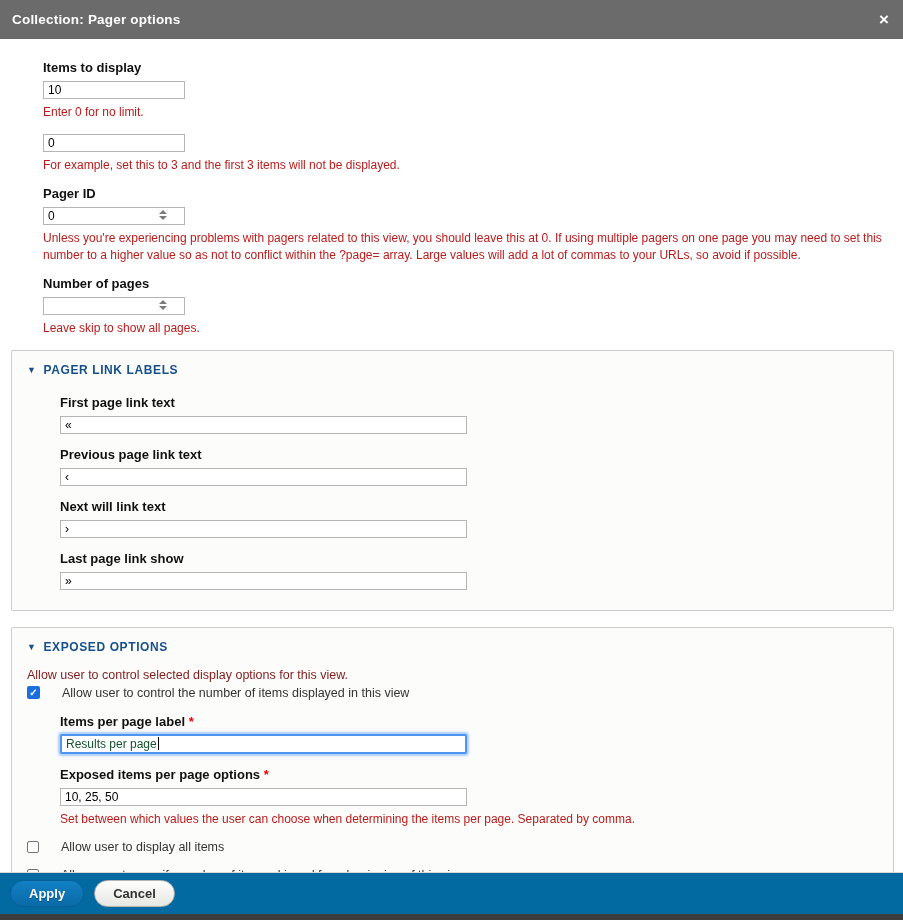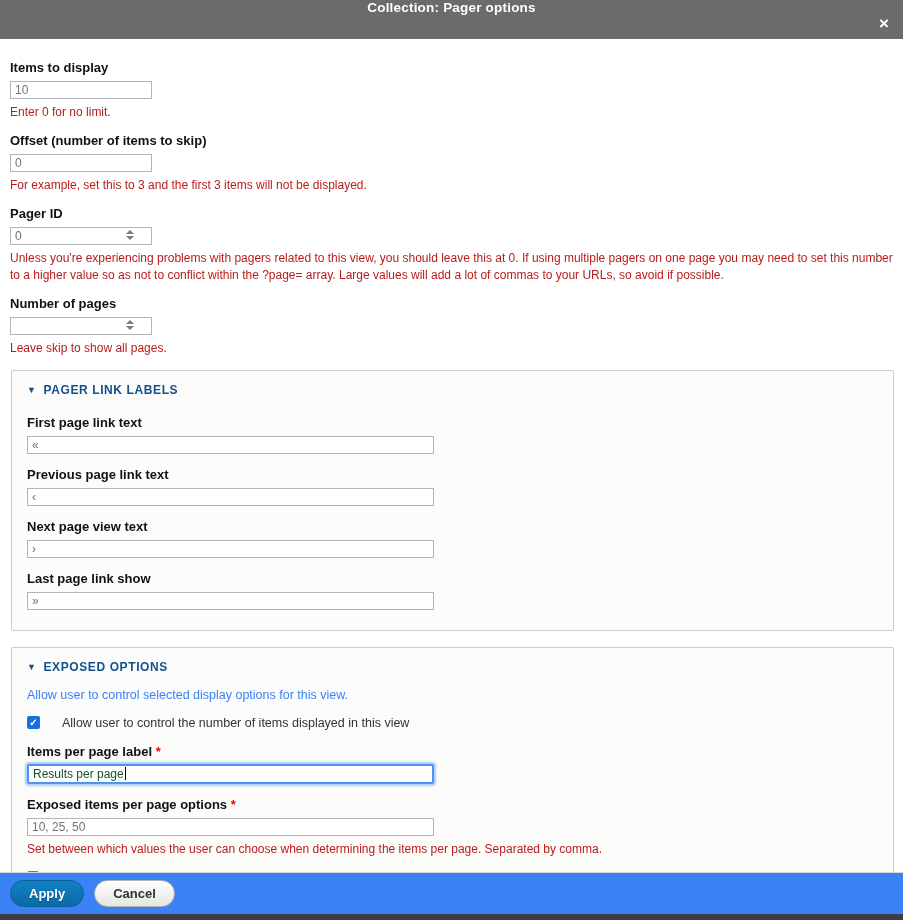--- a/index.html
+++ b/index.html
@@ -11,48 +11,47 @@
     position: relative;
     overflow: hidden;
     color: #222;
   }
   
   .dialog-header {
     background: #6b6b6b;
     height: 39px;
     display: flex; align-items: center;
     padding: 0 12px;
-    flex-direction: column;
   }
   .dialog-title {
     color: #ffffff; font-weight: bold; font-size: 13.5px;
     letter-spacing: 0.2px;
   }
   .dialog-close {
     margin-left: auto;
     color: #ffffff; font-weight: bold; font-size: 17px;
     line-height: 1; cursor: pointer;
     background: none; border: none; padding: 0 2px;
     font-family: "Liberation Sans", sans-serif;
   }
   
   .content { padding: 21px 10px 0 10px; }
-  .form-item { margin-bottom: 13px; }
+  .form-item { margin-bottom: 13px; margin-left: 33px; }
   .form-item label {
     display: block;
     font-weight: bold; font-size: 13px; color: #111;
     margin-bottom: 5px;
   }
   .required-mark { color: #ee0000; font-weight: bold; }
   input.text-input {
     height: 18px;
     border: 1px solid #b5b5b5;
     background: #ffffff;
     font-family: "Liberation Sans", sans-serif;
-    font-size: 12px; color: #737373;
+    font-size: 12px; color: #000000;
     padding: 1px 4px;
     border-radius: 0;
   }
   input.w-small { width: 142px; }
   input.w-wide  { width: 407px; }
   .description {
     font-size: 12px; color: #b91c1c;
     margin-top: 5px; line-height: 1.35;
   }
   .input-wrap { position: relative; width: 142px; }
@@ -99,38 +98,38 @@
     width: 13px; height: 13px; flex: 0 0 13px;
     border-radius: 2px;
     display: flex; align-items: center; justify-content: center;
     cursor: pointer;
   }
   .cb-checked { background: #1a6fe0; }
   .cb-checked .check-glyph {
     color: #fff; font-size: 10px; font-weight: bold; line-height: 1;
   }
   .cb-unchecked { background: #fff; border: 1px solid #767676; width: 12px; height: 12px; flex-basis: 12px; }
-  .exposed-intro { font-size: 12.5px; color: #3b82f6; margin: 0 0 14px 0; }
+  .exposed-intro { font-size: 12.5px; color: #7f1d1d; margin: 0 0 4px 0; }
   
   .input-focused {
     width: 407px; height: 20px;
     background: #fff;
     border: 2px solid #4f94ef;
     border-radius: 2px;
     box-shadow: 0 0 2px 2px rgba(110, 170, 250, 0.55);
     display: flex; align-items: center;
     padding: 0 4px;
   }
   .input-focused .val { font-size: 12px; color: #14532d; }
   .caret { width: 1px; height: 13px; background: #000; margin-left: 1px; }
   
   .dialog-footer {
     position: absolute; left: 0; right: 0; bottom: 6px;
     height: 42px;
-    background: #3b82f6;
+    background: #0369a1;
     border-top: 1px solid #d8d8d4;
     display: flex; align-items: center;
     padding: 0 10px; gap: 10px;
   }
   .btn {
     font-family: "Liberation Sans", sans-serif;
     font-weight: bold; font-size: 13px;
     border-radius: 20em;
     padding: 5px 18px;
     cursor: pointer;
@@ -161,21 +160,20 @@
 
 <div class="content">
 
   <div class="form-item">
     <label>Items to display</label>
     <input class="text-input w-small" type="text" value="10" style="">
     <div class="description">Enter 0 for no limit.</div>
   </div>
 
   <div class="form-item">
-    <label>Offset (number of items to skip)</label>
     <input class="text-input w-small" type="text" value="0" style="">
     <div class="description">For example, set this to 3 and the first 3 items will not be displayed.</div>
   </div>
 
   <div class="form-item">
     <label>Pager ID</label>
     <div class="input-wrap">
       <input class="text-input w-small" type="text" value="0" style="">
       <span class="spinner">
         <span class="up"></span>
@@ -207,21 +205,21 @@
       <label>First page link text</label>
       <input class="text-input w-wide" type="text" value="«" style="">
     </div>
 
     <div class="form-item">
       <label>Previous page link text</label>
       <input class="text-input w-wide" type="text" value="‹" style="">
     </div>
 
     <div class="form-item">
-      <label>Next page view text</label>
+      <label>Next will link text</label>
       <input class="text-input w-wide" type="text" value="›" style="">
     </div>
 
     <div class="form-item" style="margin-bottom:2px;">
       <label>Last page link show</label>
       <input class="text-input w-wide" type="text" value="»" style="">
     </div>
   </div>
 
   <div class="details">

